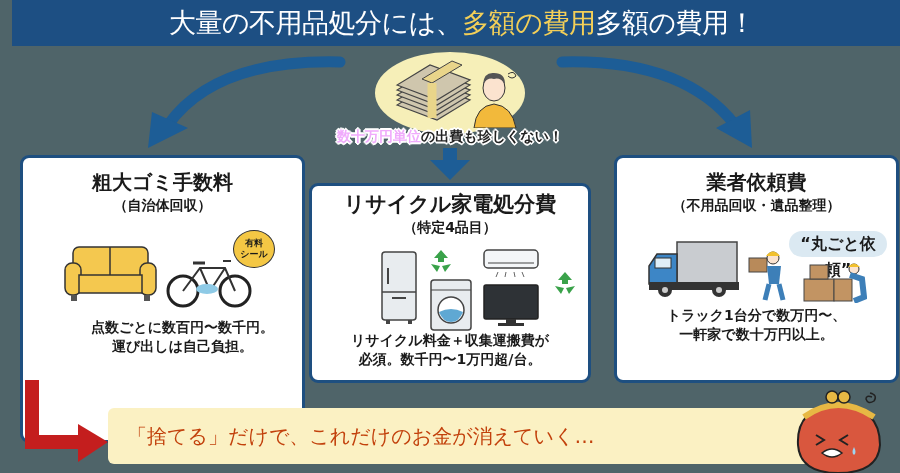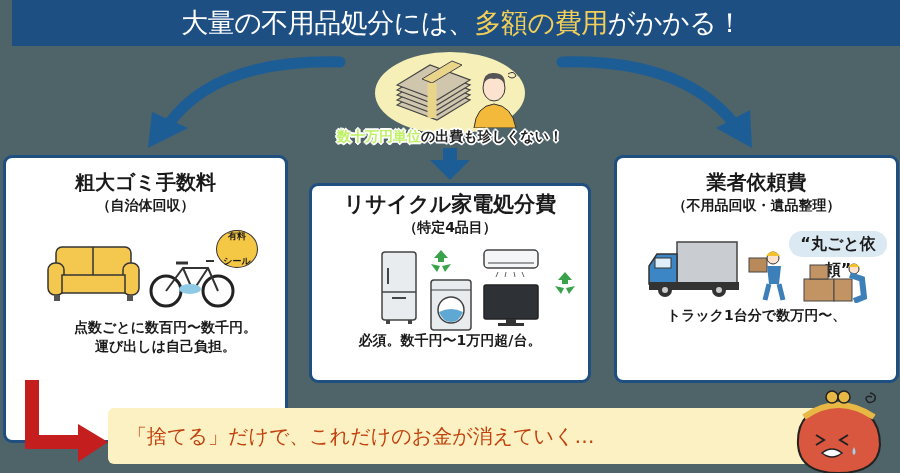--- a/index.html
+++ b/index.html
@@ -26,46 +26,46 @@
   }
   .money-stack { position: absolute; left: 392px; top: 60px; }
   .person { position: absolute; left: 470px; top: 62px; }
 
   .center-caption {
     position: absolute; left: 300px; top: 128px; width: 300px; text-align: center;
     font-weight: bold; font-size: 14px; color: #222;
     text-shadow: -2px 0 #fff, 2px 0 #fff, 0 -2px #fff, 0 2px #fff,
                  -1px -1px #fff, 1px 1px #fff, -1px 1px #fff, 1px -1px #fff;
   }
-  .center-caption .red { color: #bef264; }
+  .center-caption .red { color: #f0abfc; }
 
   .card {
     position: absolute; background: #ffffff;
     border: 3px solid #1e4f80; border-radius: 9px;
     text-align: center; color: #1a1a1a;
   }
-  .card-left { left: 3px; top: 155px; width: 285px; height: 288px; }
+  .card-left { left: 20px; top: 155px; width: 285px; height: 288px; }
   .card-mid { left: 309px; top: 183px; width: 282px; height: 200px; }
   .card-right { left: 614px; top: 155px; width: 285px; height: 228px; }
 
   .card-title { font-weight: bold; font-size: 20px; margin-top: 12px; line-height: 24px; }
   .card-mid .card-title { margin-top: 6px; font-size: 21px; font-family: Liberation Serif, serif; }
   .card-sub { font-weight: bold; font-size: 14px; line-height: 18px; margin-top: 2px; }
   .card-desc { font-weight: bold; font-size: 14px; line-height: 19px; position: absolute; left: 0; width: 100%; }
   .card-left .card-desc { top: 160px; margin-left: 20px; }
   .card-mid .card-desc { top: 145px; }
   .card-right .card-desc { top: 148px; }
 
   .illus { position: absolute; }
 
   .badge-yellow {
     position: absolute; left: 210px; top: 72px; width: 42px; height: 38px;
     background: #f4c744; border: 1.5px solid #333; border-radius: 50%;
     font-size: 9px; font-weight: bold; line-height: 11px;
-    display: flex; flex-direction: column; align-items: center; justify-content: space-between;
+    display: flex; flex-direction: column; align-items: center; justify-content: center;
   }
   .speech-blue {
     position: absolute; left: 172px; top: 73px; width: 98px; height: 26px;
     background: #dbe9f2; border-radius: 13px;
     font-size: 16px; font-weight: bold; line-height: 26px;
   }
 
   .bottom-bar {
     position: absolute; left: 108px; top: 408px; width: 710px; height: 56px;
     background: #fbf1c3; border-radius: 6px;
@@ -74,21 +74,21 @@
   }
   .red-arrow { position: absolute; left: 0; top: 380px; }
   .purse { position: absolute; left: 790px; top: 385px; }
 </style>
 </head>
 <body>
 
 <div class="title-bar">
   <span>大量の不用品処分には、</span>
     <span class="hl">多額の費用</span>
-    <span>がかかる！</span>
+    <span>多額の費用！</span>
 </div>
 
 <svg class="arrow-svg" width="900" height="473">
   <g>
     <path d="M340 62 C 260 60, 200 80, 168 125" stroke="#1d5d96" stroke-width="11" fill="none" stroke-linecap="round"></path>
     <polygon points="148,148 152,112 188,128" fill="#1d5d96"></polygon>
   </g>
   <g>
     <path d="M562 62 C 640 60, 700 80, 735 125" stroke="#1d5d96" stroke-width="11" fill="none" stroke-linecap="round"></path>
     <polygon points="752,148 716,128 750,110" fill="#1d5d96"></polygon>
@@ -178,20 +178,21 @@
   <svg class="illus" style="left:170px;top:97px" width="58" height="45">
     <rect x="2" y="2" width="54" height="34" rx="2" fill="#2e3236" stroke="#222" stroke-width="1.5"></rect>
     <rect x="24" y="36" width="10" height="4" fill="#333"></rect>
     <rect x="16" y="40" width="26" height="3" fill="#333"></rect>
   </svg>
   <svg class="illus" style="left:240px;top:84px" width="26" height="26">
     <path d="M13 2 L20 10 L16 10 L16 14 L10 14 L10 10 L6 10 Z" fill="#3aa24a"></path>
     <path d="M3 16 L9 24 L12 18 Z M23 16 L17 24 L14 18 Z" fill="#3aa24a"></path>
   </svg>
   <div class="card-desc">
+    <div>リサイクル料金＋収集運搬費が</div>
     <div>必須。数千円〜1万円超/台。</div>
   </div>
 </div>
 
 <div class="card card-right">
   <div class="card-title">業者依頼費</div>
   <div class="card-sub">（不用品回収・遺品整理）</div>
   <div class="speech-blue">“丸ごと依頼”</div>
   <svg class="illus" style="left:30px;top:82px" width="100" height="60">
     <rect x="30" y="2" width="60" height="42" fill="#c9ccd0" stroke="#444" stroke-width="1.5"></rect>
@@ -213,20 +214,21 @@
   <svg class="illus" style="left:185px;top:103px" width="65" height="42">
     <rect x="2" y="18" width="30" height="22" fill="#c29463" stroke="#444"></rect>
     <rect x="8" y="4" width="18" height="14" fill="#c29463" stroke="#444"></rect>
     <rect x="32" y="18" width="18" height="22" fill="#c29463" stroke="#444"></rect>
     <circle cx="52" cy="8" r="5" fill="#fbe3cf" stroke="#333"></circle>
     <path d="M46 6 Q 52 -1 58 6 Z" fill="#f2c12e"></path>
     <path d="M48 14 L60 18 L62 36 L52 40" stroke="#3d7fb8" stroke-width="6" fill="none"></path>
   </svg>
   <div class="card-desc">
     <div>トラック1台分で数万円〜、</div>
+    <div>一軒家で数十万円以上。</div>
   </div>
 </div>
 
 <svg class="red-arrow" width="120" height="90">
   <path d="M32 0 L32 62 L82 62" stroke="#c41e1e" stroke-width="14" fill="none"></path>
   <polygon points="78,44 108,62 78,82" fill="#c41e1e"></polygon>
 </svg>
 <div class="bottom-bar">
   <span>「捨てる」だけで、これだけのお金が消えていく…</span>
 </div>

